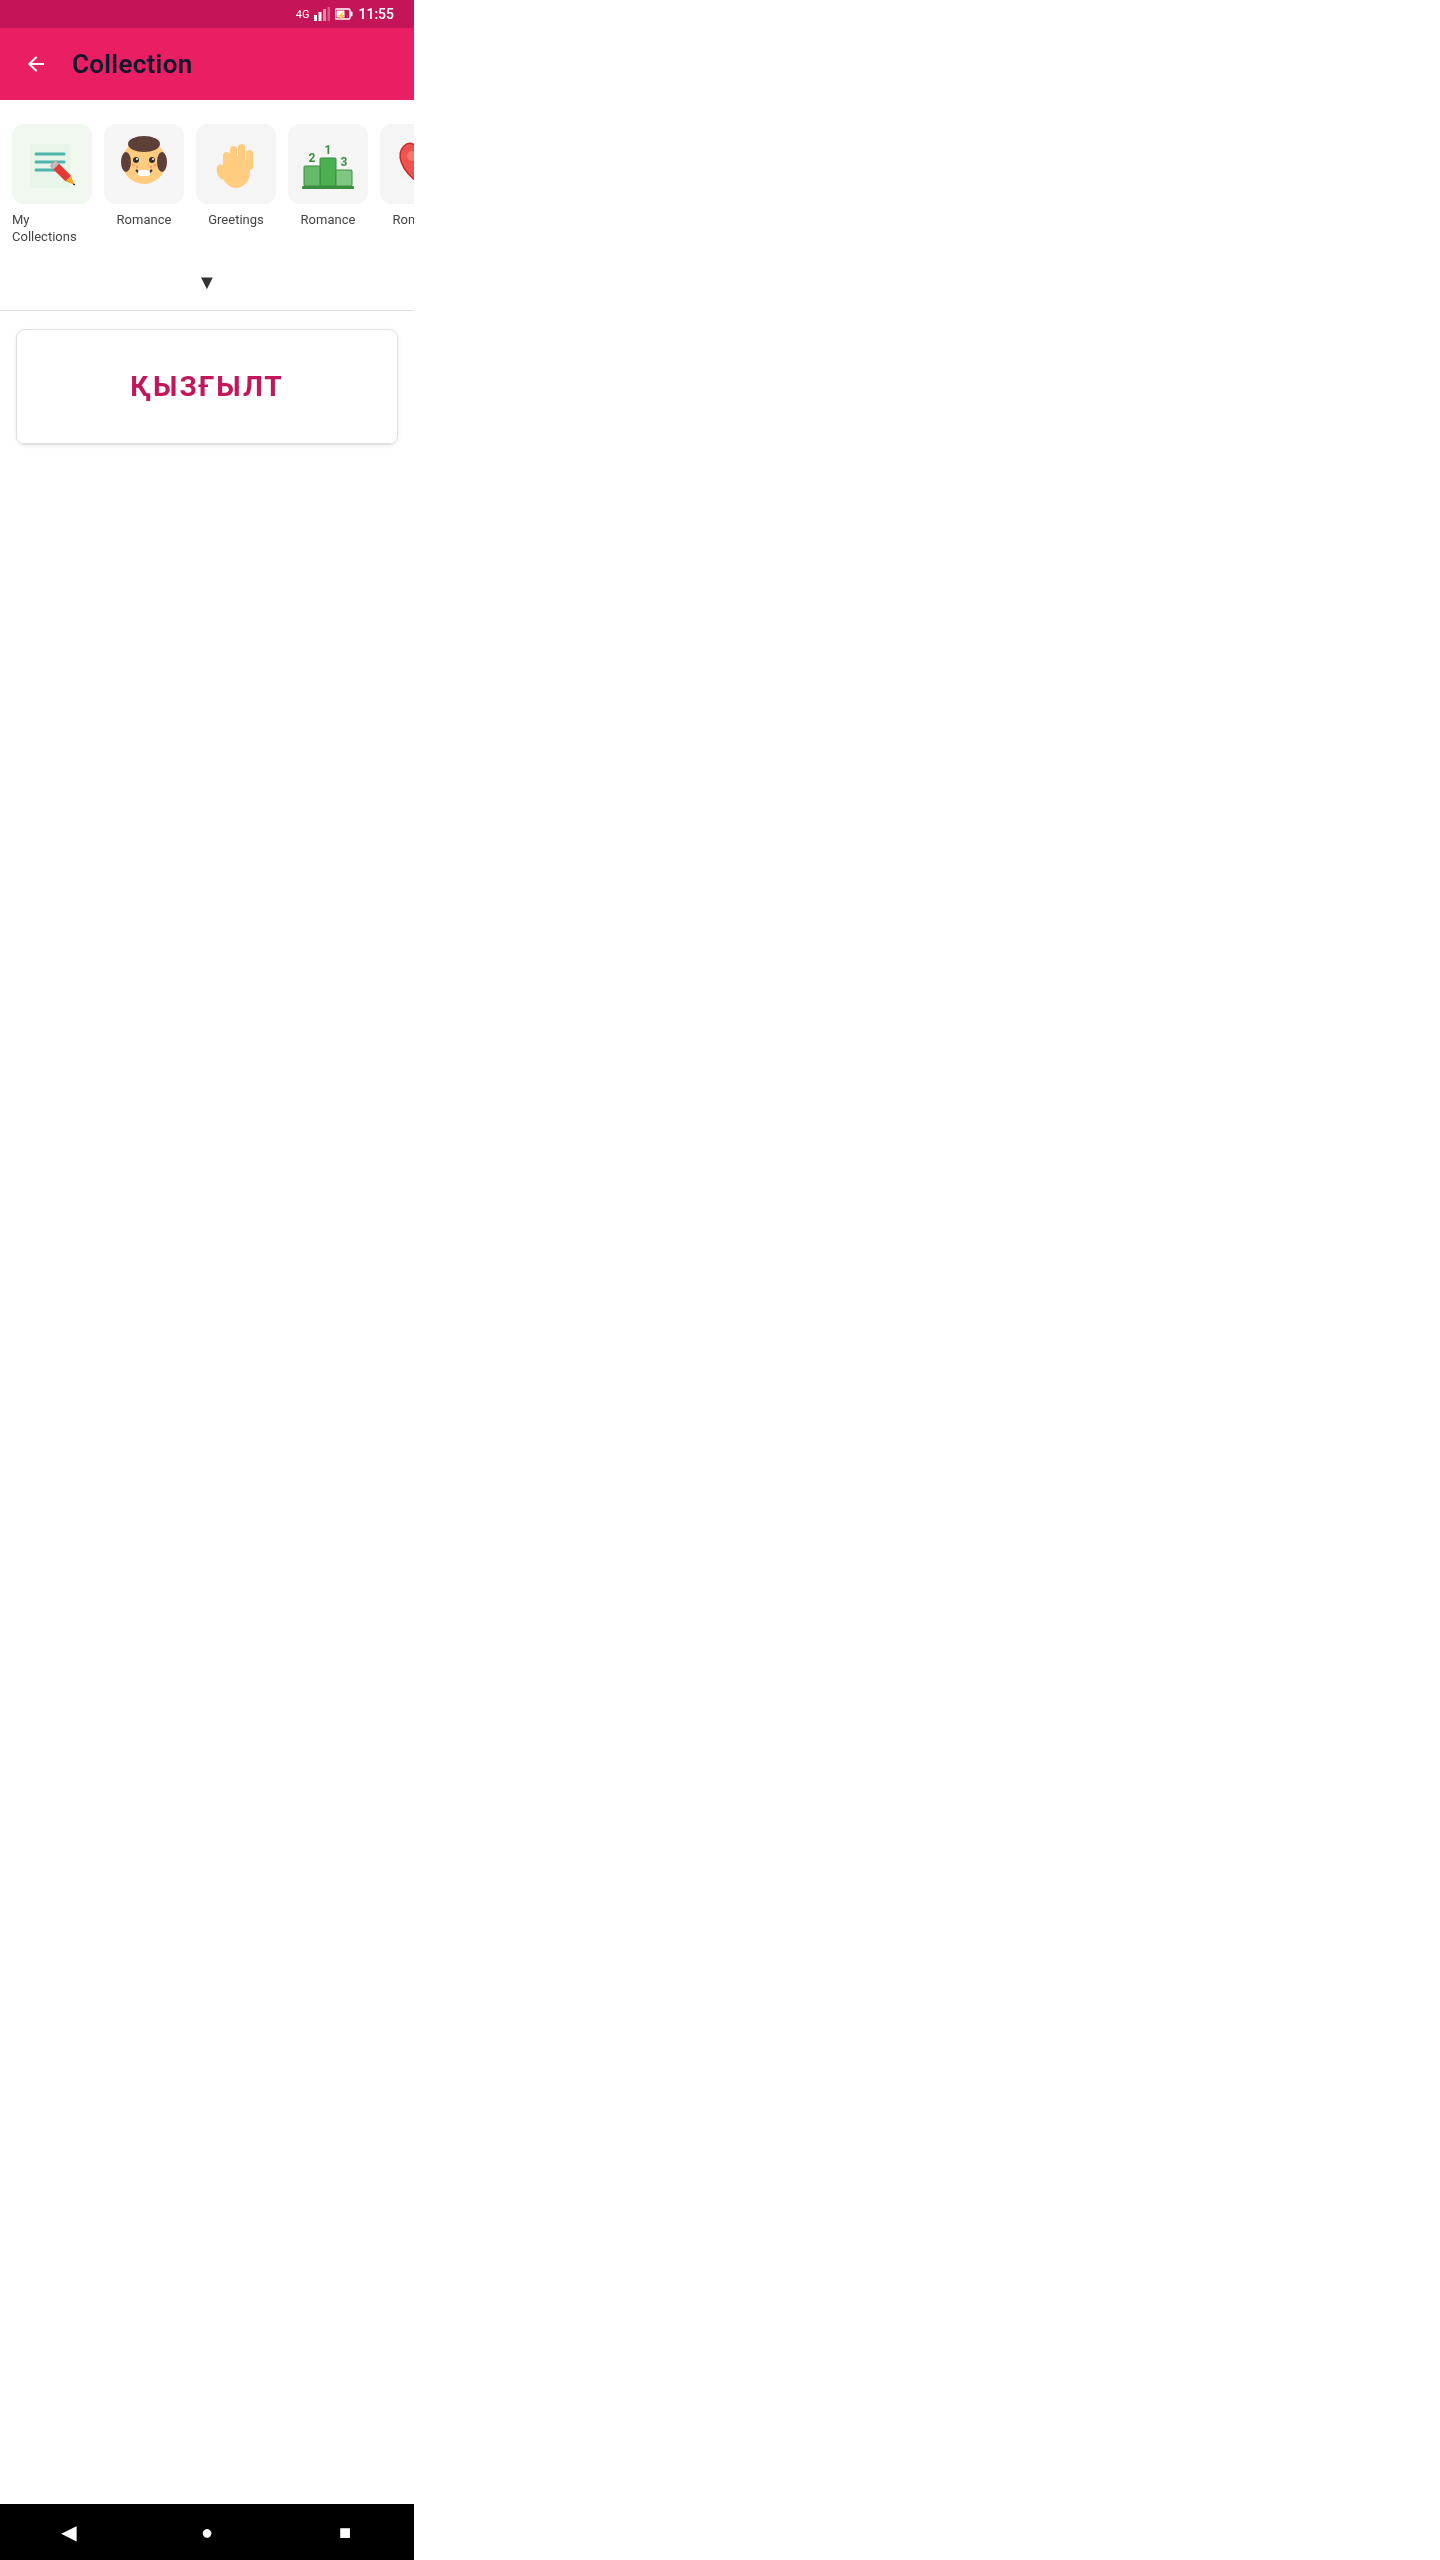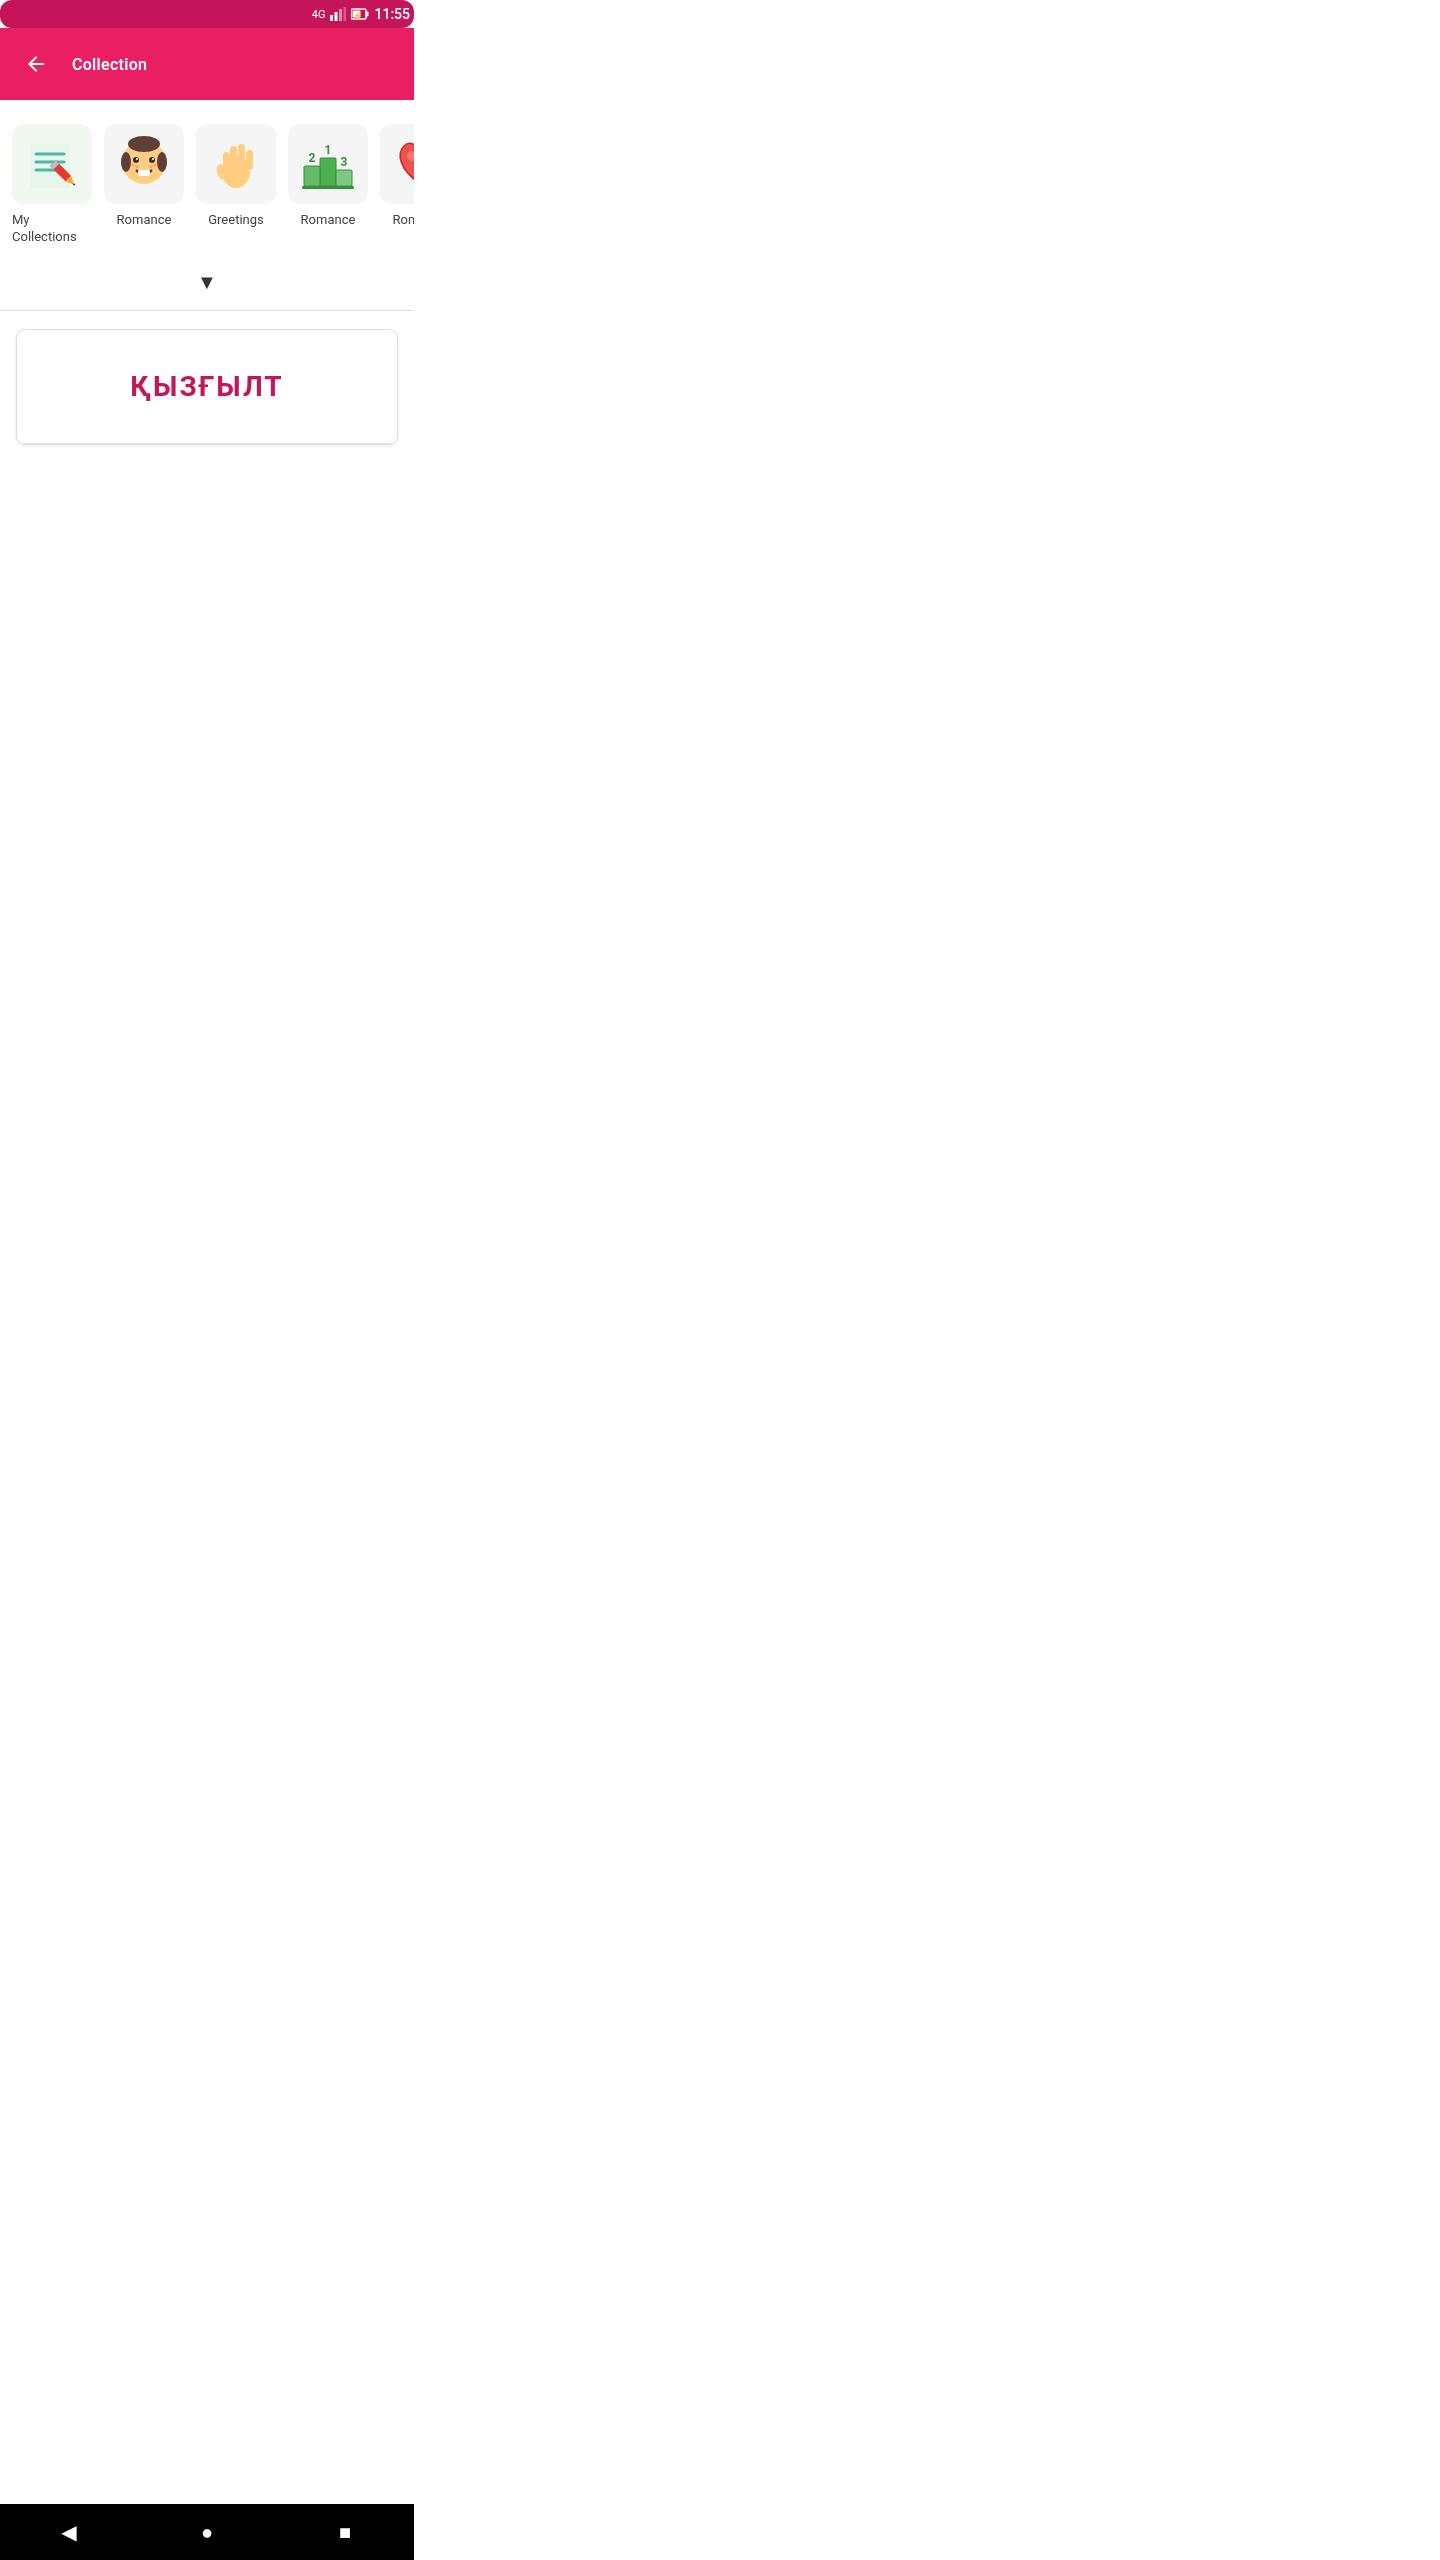--- a/index.html
+++ b/index.html
@@ -18,23 +18,22 @@
       overflow-x: hidden;
     }
 
     
     .status-bar {
       background: #c41558;
       height: 28px;
       display: flex;
       align-items: center;
       justify-content: flex-end;
-      padding: 0 4px;
+      padding: 0 20px;
       gap: 6px;
-      border-radius: 12px;
     }
 
     .status-bar-icons {
       display: flex;
       align-items: center;
       gap: 5px;
     }
 
     .status-time {
       color: white;
@@ -68,22 +67,22 @@
       cursor: pointer;
       background: none;
       border: none;
       padding: 8px;
       display: flex;
       align-items: center;
       justify-content: center;
     }
 
     .app-title {
-      color: #ffffff;
-      font-size: 16px;
+      color: #0f172a;
+      font-size: 26px;
       font-weight: 600;
       letter-spacing: 0.3px;
     }
 
     
     .category-section {
       background: #ffffff;
       padding: 20px 8px 12px;
       overflow-x: auto;
       white-space: nowrap;

